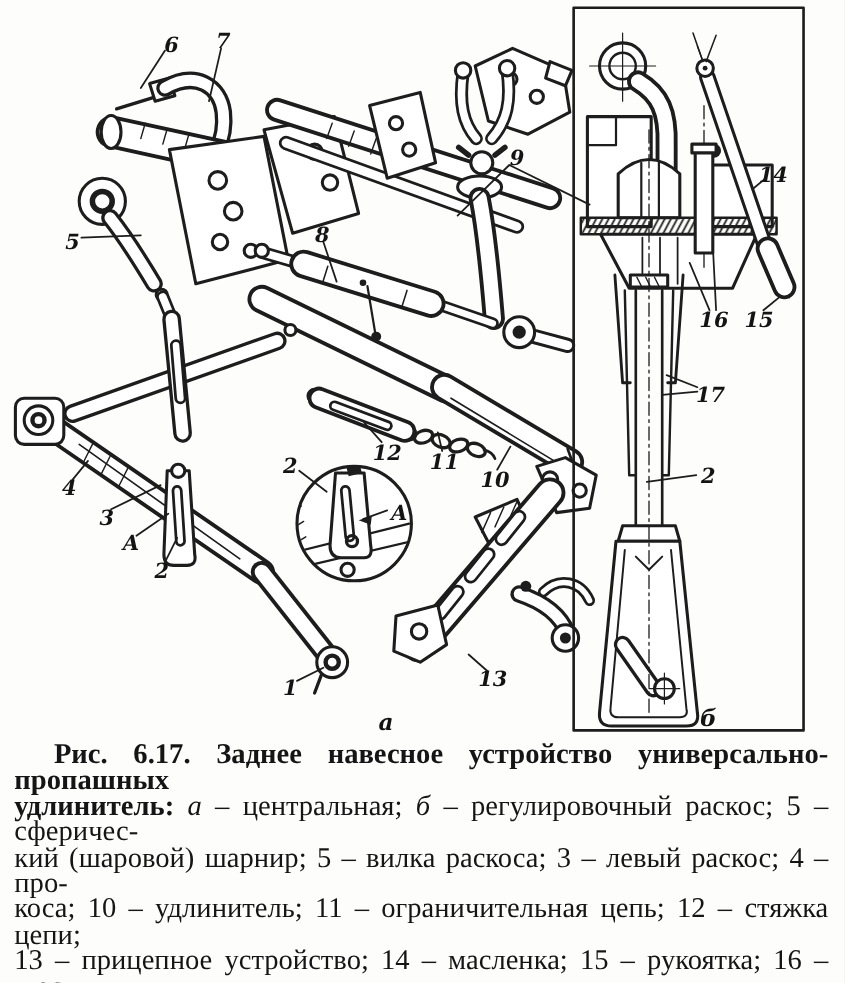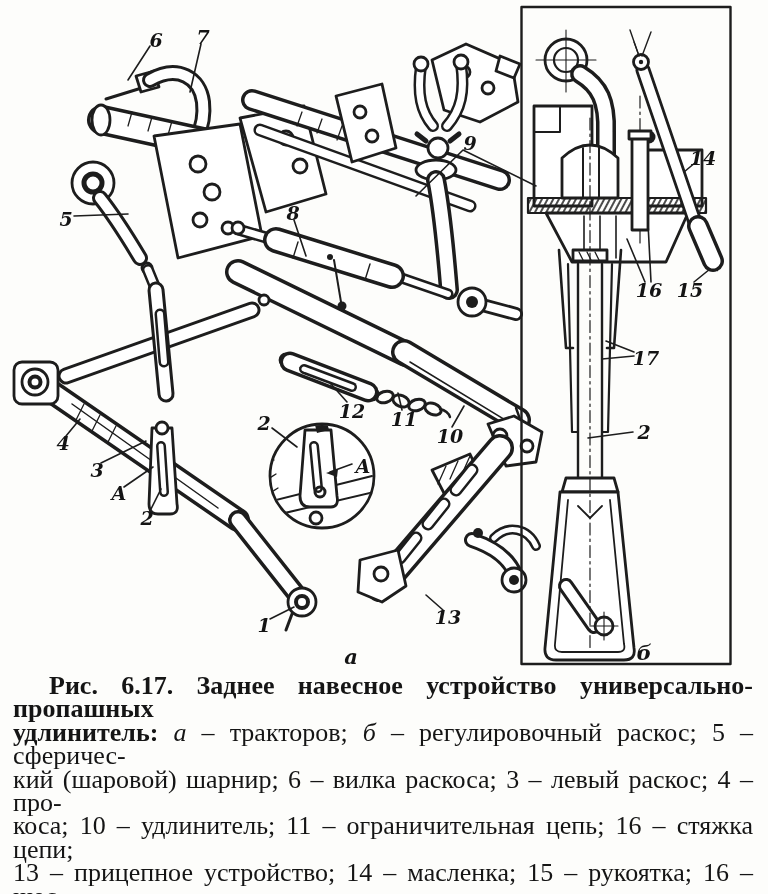--- a/index.html
+++ b/index.html
@@ -340,19 +340,19 @@
     <text class="lb" x="649" y="297">16</text>
     <text class="lb" x="690" y="297">15</text>
     <text class="lb" x="646" y="365">17</text>
     <text class="lb" x="644" y="439">2</text>
     <text class="lb pl" x="644" y="660">б</text>
   </g>
 </svg>
 
 <div class="caption">
   <div class="cap-line first"><span class="b">Рис. 6.17. Заднее навесное устройство универсально-пропашных</span></div>
-  <div class="cap-line"><span class="b">удлинитель: </span><span class="i">а</span><span> – тракторов; </span><span class="i">б</span><span> – регулировочный раскос; 5 – сферичес-</span></div>
-  <div class="cap-line">кий (шаровой) шарнир; 6 – вилка раскоса; 3 – левый раскос; 4 – про-</div>
-  <div class="cap-line">коса; 10 – удлинитель; 11 – ограничительная цепь; 16 – стяжка цепи;</div>
+  <div class="cap-line"><span class="b">удлинитель: </span><span class="i">а</span><span> – центральная; </span><span class="i">б</span><span> – регулировочный раскос; 5 – сферичес-</span></div>
+  <div class="cap-line">кий (шаровой) шарнир; 5 – вилка раскоса; 3 – левый раскос; 4 – про-</div>
+  <div class="cap-line">коса; 10 – удлинитель; 11 – ограничительная цепь; 12 – стяжка цепи;</div>
   <div class="cap-line">13 – прицепное устройство; 14 – масленка; 15 – рукоятка; 16 – шес-</div>
 </div>
 
 </div>
 
 </body></html>

